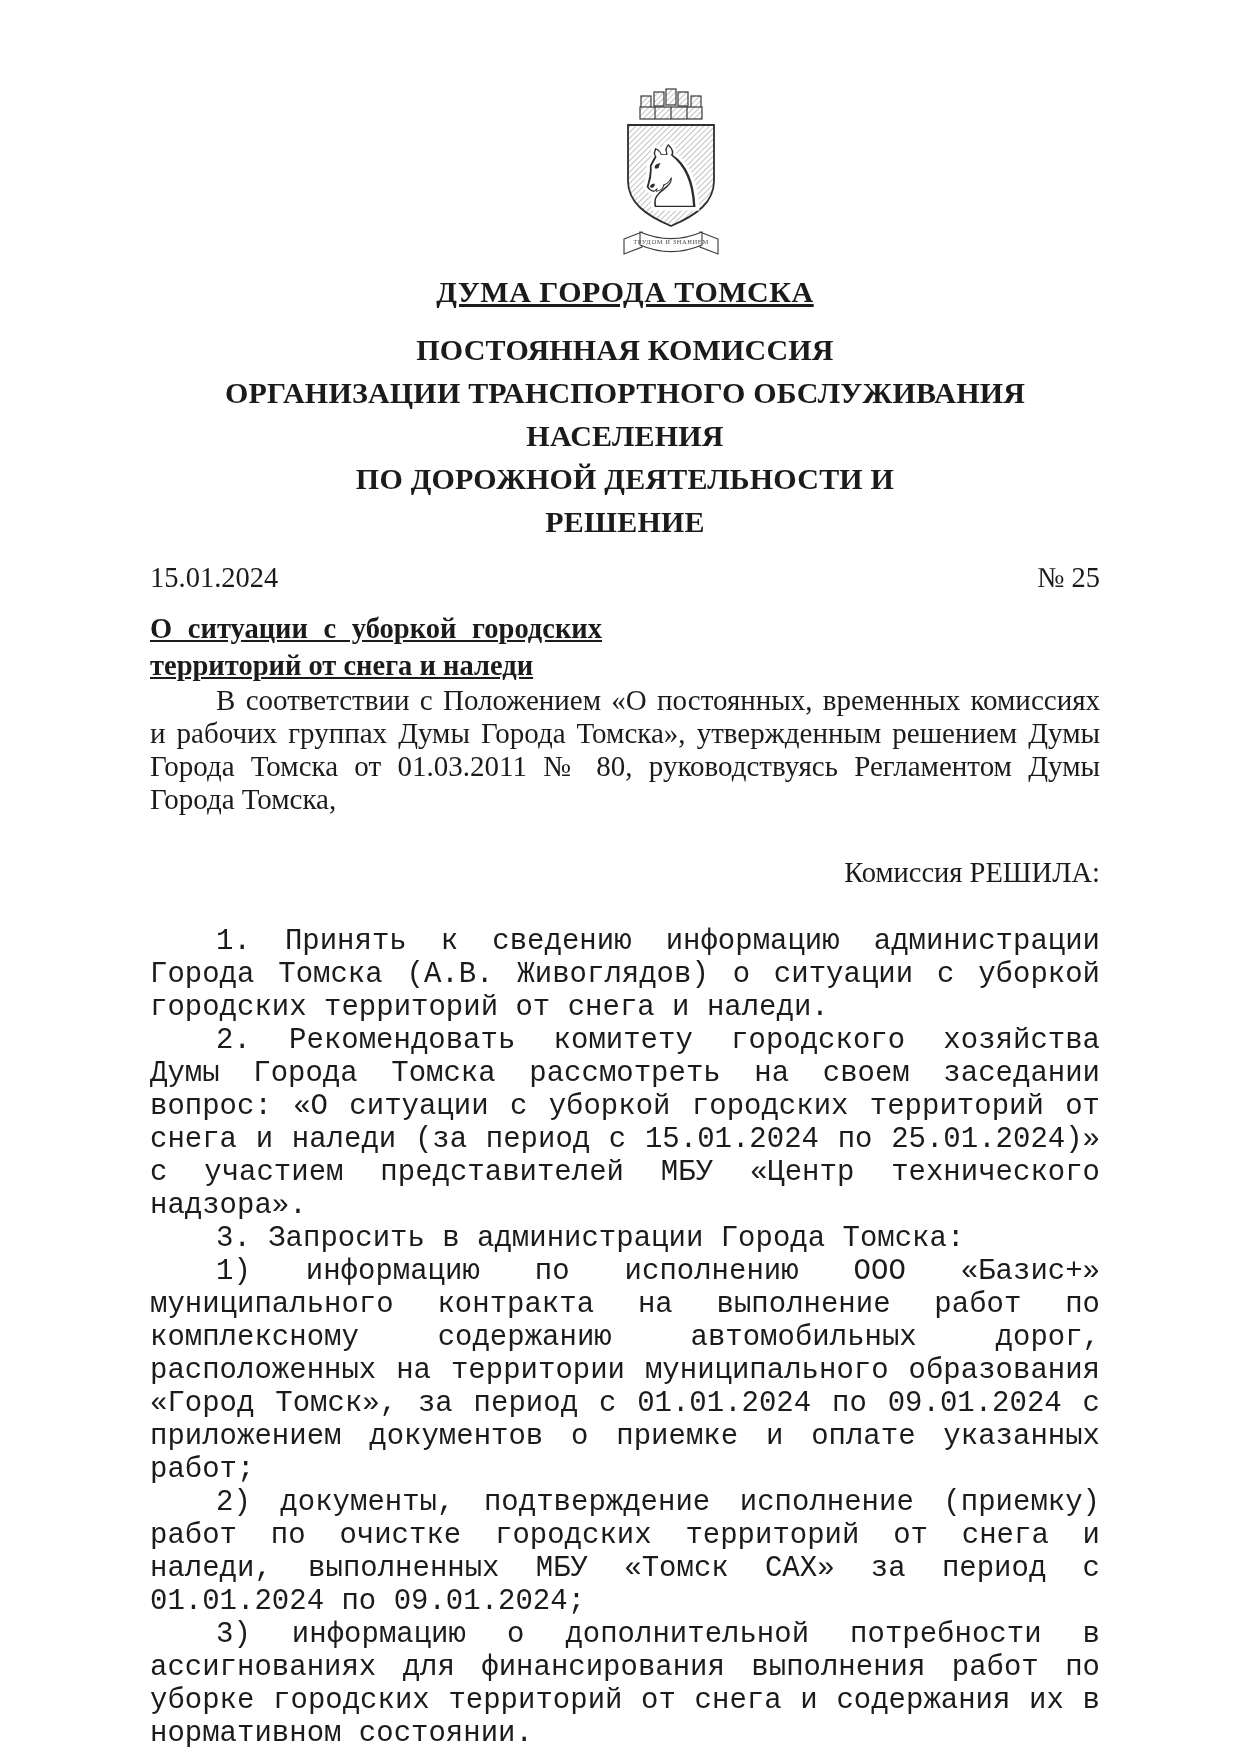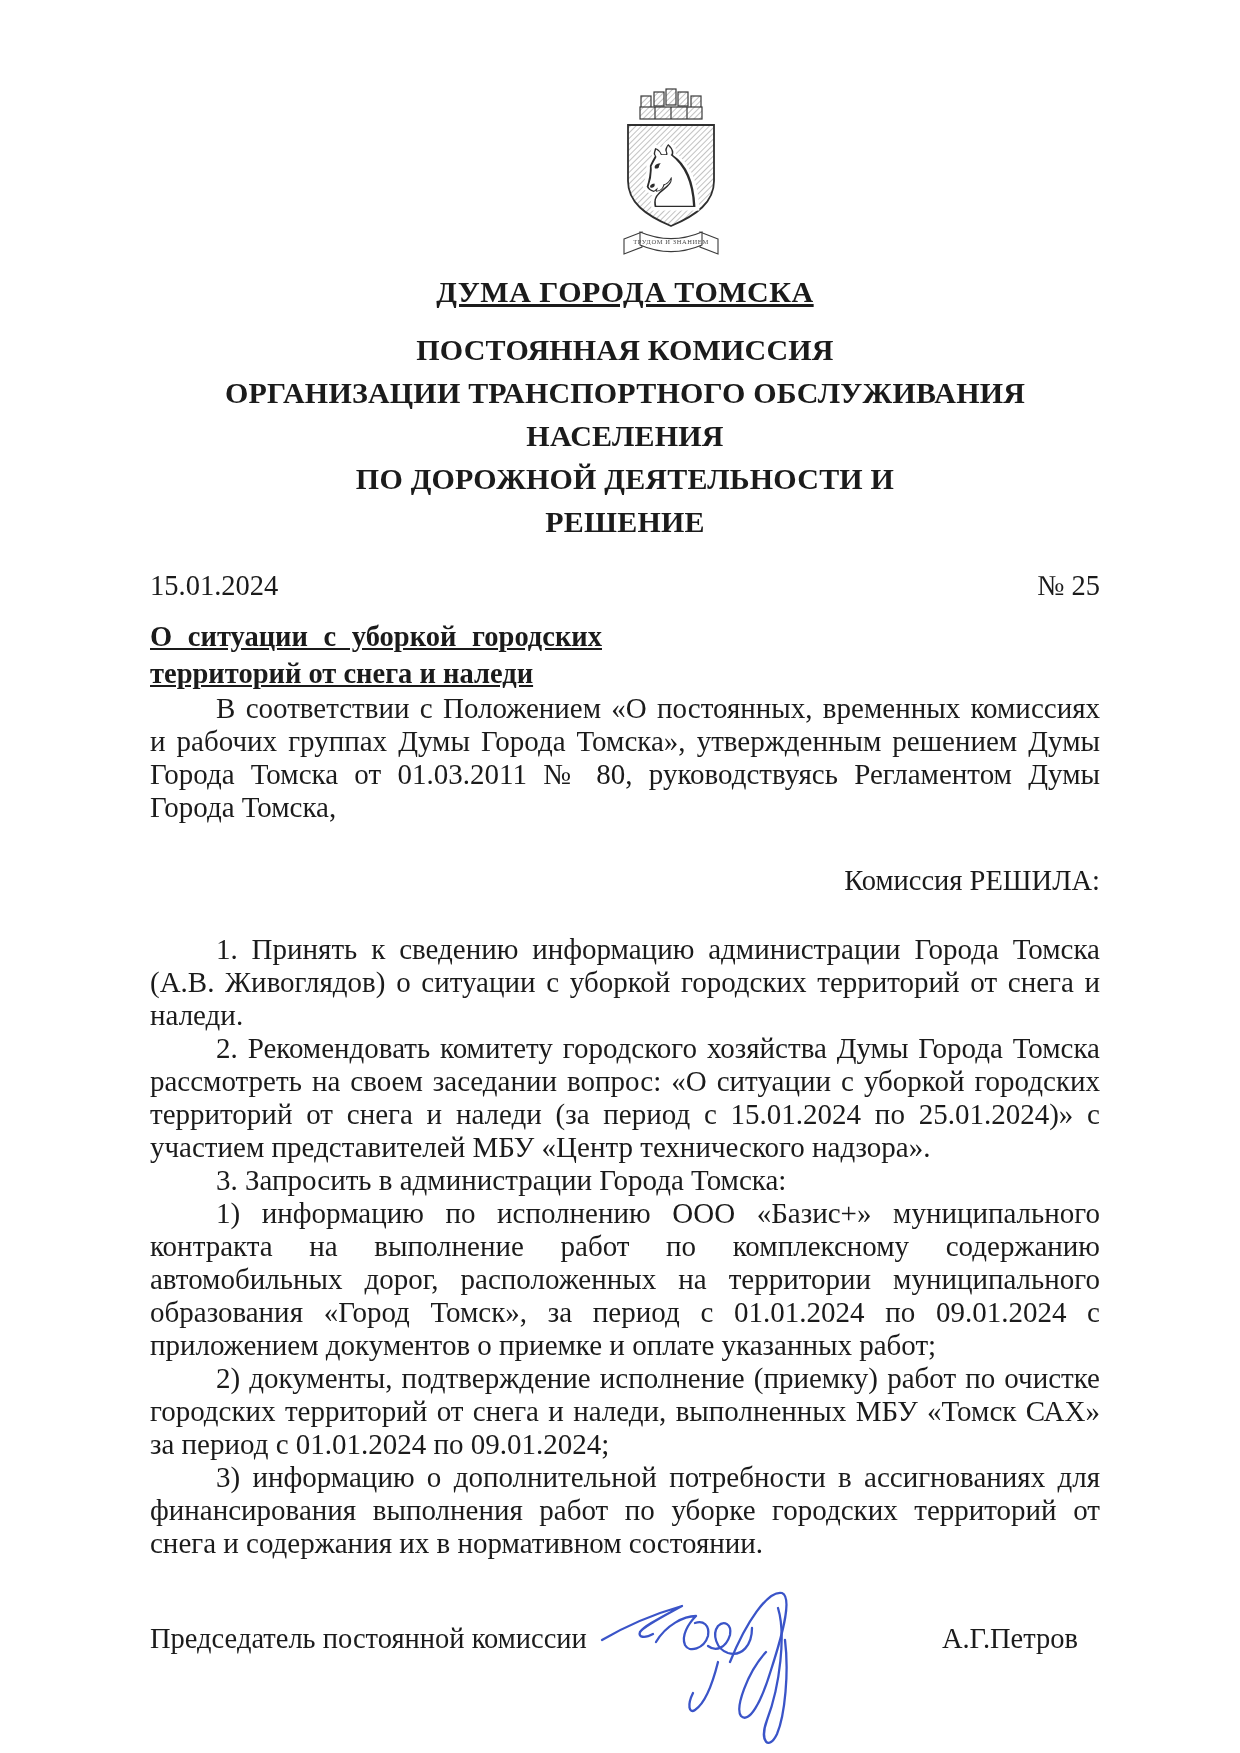--- a/index.html
+++ b/index.html
@@ -13,33 +13,33 @@
   
   .emblem-wrap{width:150px;margin:0 auto;transform:translateX(46px);}
   
   .org-title{
     text-align:center;font-weight:bold;font-size:30px;line-height:40px;
     margin-top:6px;letter-spacing:.5px;text-decoration:underline;
   }
   .commission{margin-top:16px;text-align:center;font-weight:bold;
     font-size:30px;line-height:43px;letter-spacing:.2px;}
   
-  .date-row{margin-top:26px;display:flex;justify-content:space-between;
+  .date-row{margin-top:18px;display:flex;justify-content:space-between;
     font-size:28.5px;line-height:33px;}
   
   .subject{
     margin-top:16px;width:452px;font-weight:bold;font-size:28.5px;
     line-height:37px;text-align:justify;text-decoration:underline;
   }
   
   .preamble{margin-top:52px;}
   p.body{font-size:29px;line-height:33px;text-align:justify;
     text-indent:66px;margin:0;}
   .resolved{margin-top:40px;text-align:right;font-size:28.5px;line-height:33px;}
-  .items{margin-top:36px;}
+  .items{margin-top:36px;font-family:Liberation Mono, monospace;}
   
   .sig-row{margin-top:62px;position:relative;display:flex;
     justify-content:space-between;align-items:flex-start;
     font-size:28.5px;line-height:33px;}
   .sig-name{padding-right:22px;}
   .sig-scrawl{position:absolute;left:448px;top:-58px;pointer-events:none;}
 </style>
 </head>
 <body>
 

